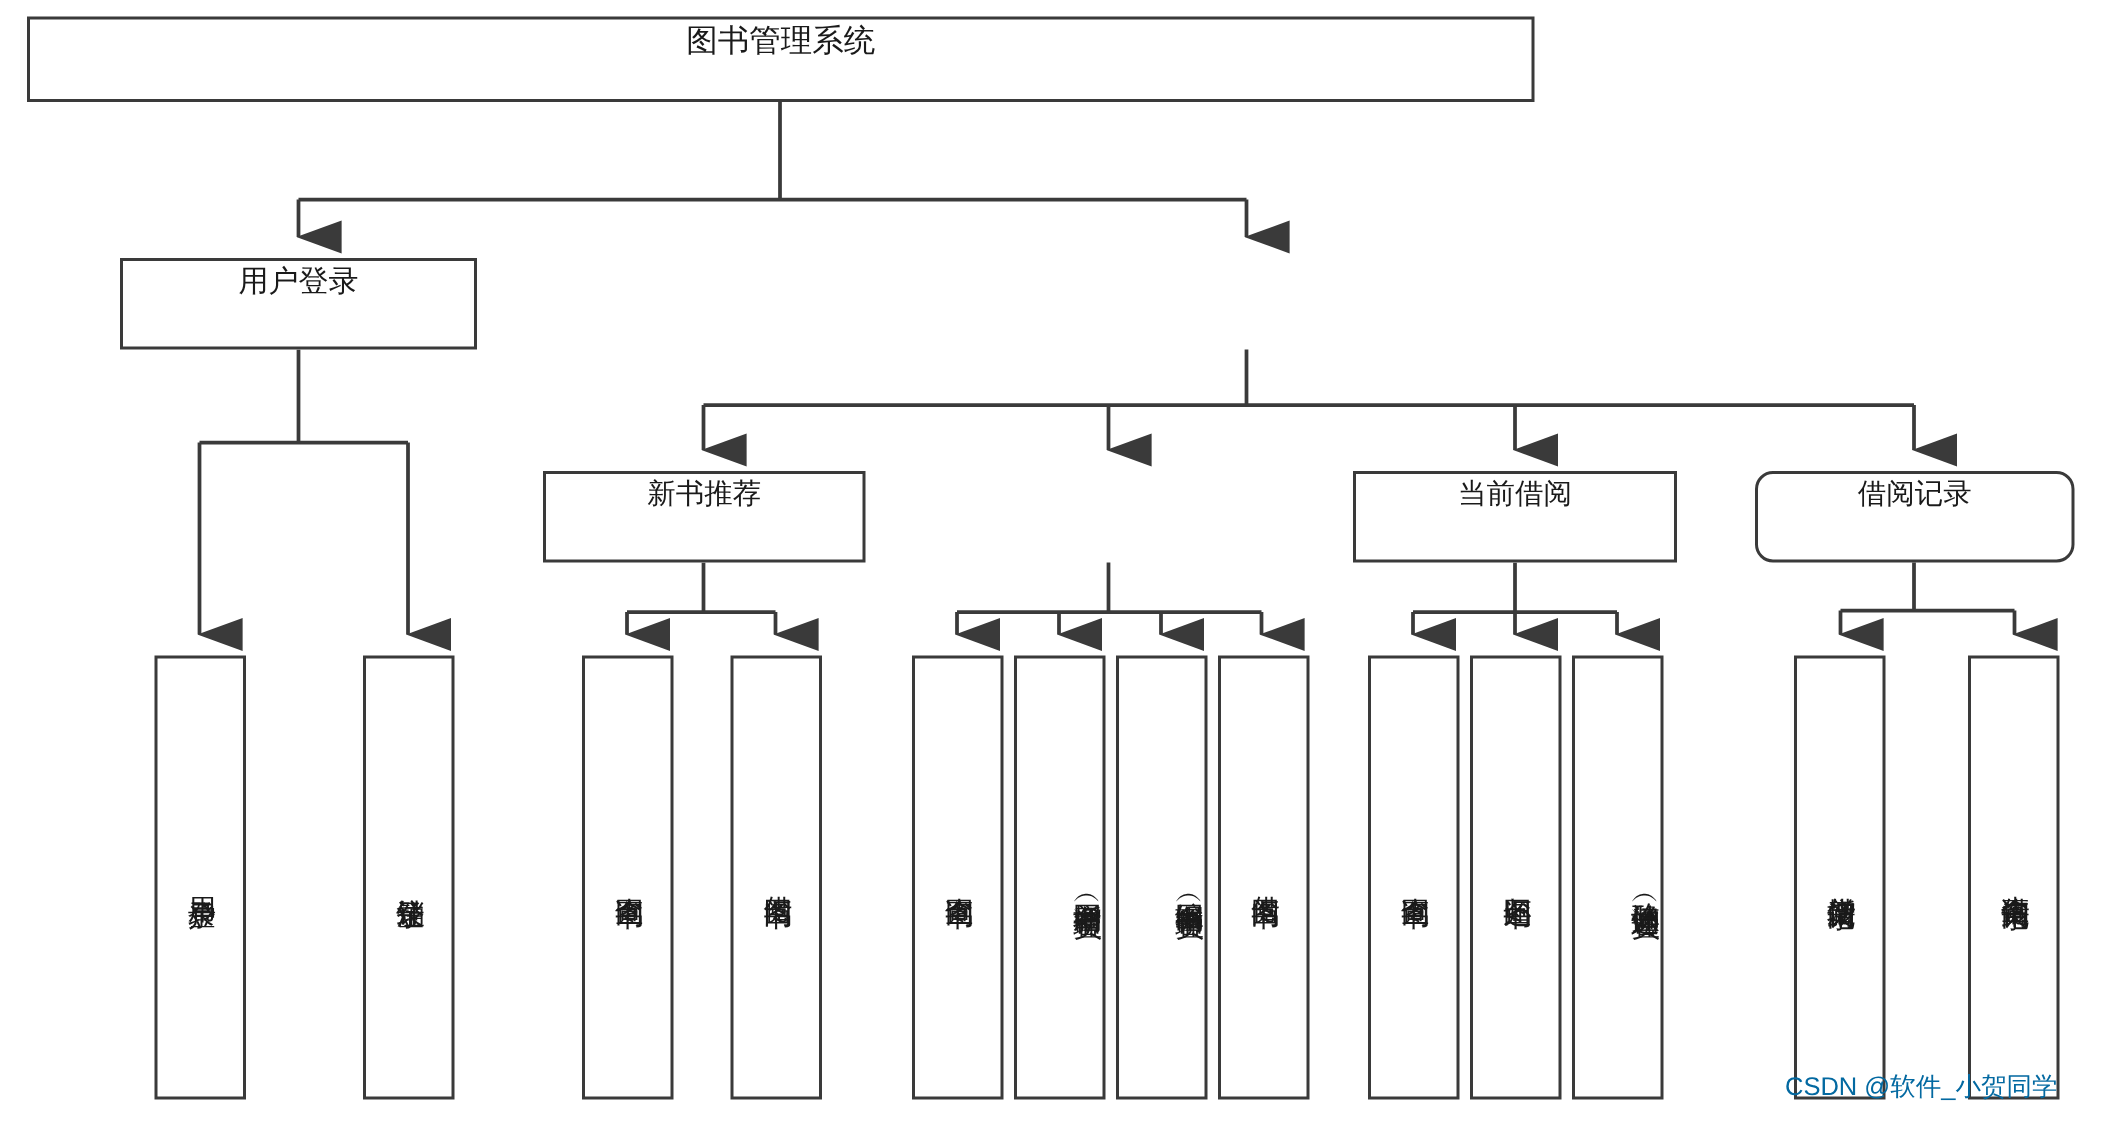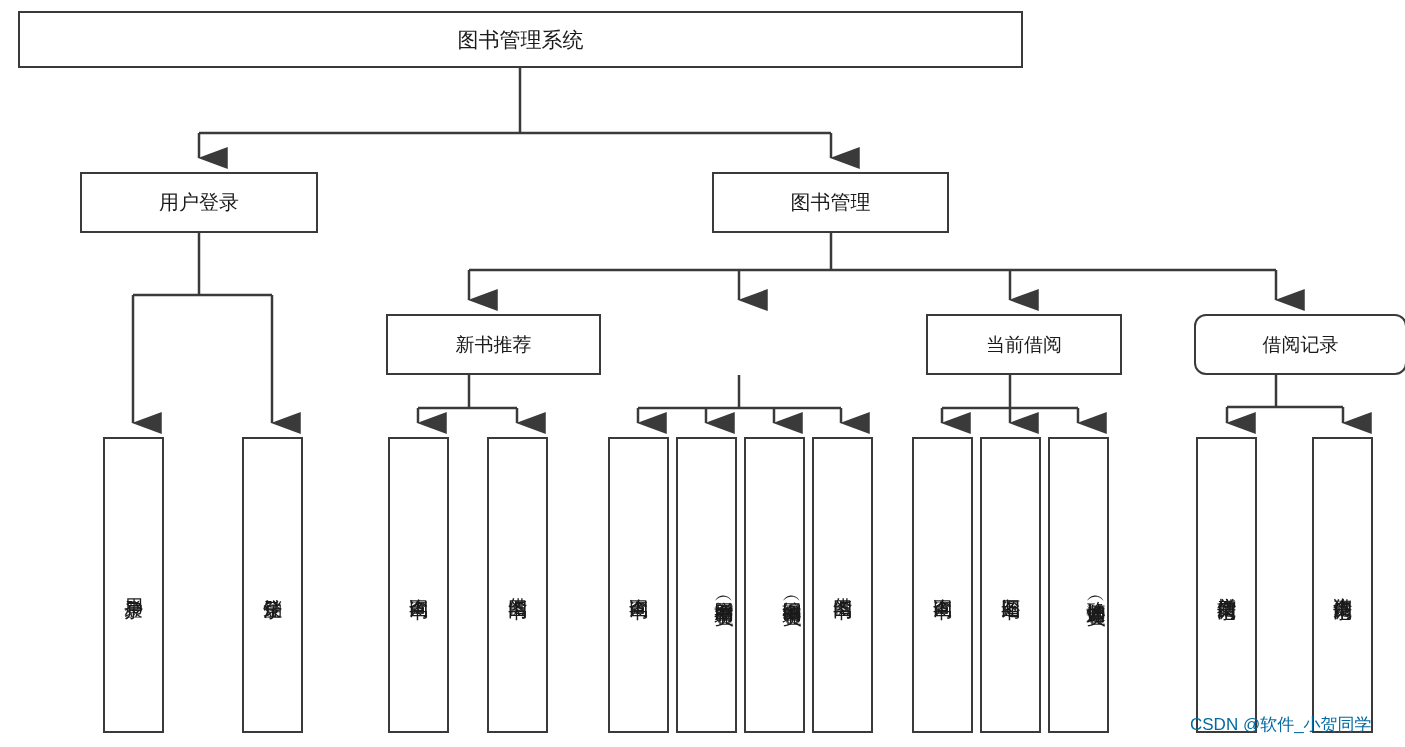--- a/index.html
+++ b/index.html
@@ -24,34 +24,33 @@
     width: 1405px;
     height: 747px;
     pointer-events: none;
   }
   .node {
     position: absolute;
     box-sizing: border-box;
     border: 2px solid #3a3a3a;
     background: #ffffff;
     display: flex;
-    align-items: center;
+    align-items: flex-start;
     justify-content: center;
     color: #1a1a1a;
     z-index: 2;
   }
   .node.root {
     font-size: 21px;
   }
   .node.lvl1 {
     font-size: 20px;
   }
   .node.lvl2 {
     font-size: 19px;
-    margin-left: 24px;
   }
   .node.leaf {
     font-size: 19px;
     writing-mode: vertical-rl;
     text-orientation: upright;
     align-items: flex-start;
     justify-content: center;
     padding-top: 10px;
     line-height: 1.18;
     letter-spacing: 1px;
@@ -129,28 +128,25 @@
     </g>
   </svg>
 
   <div class="node root" style="left:18px; top:11px; width:1005px; height:57px;">
     <span class="label">图书管理系统</span>
   </div>
 
   <div class="node lvl1" style="left:80px; top:172px; width:238px; height:61px;">
     <span class="label">用户登录</span>
   </div>
-  <div class="node lvl1" style="left:712px; top:172px; width:237px; height:61px;">
-    <span class="label">图书管理</span>
-  </div>
 
   <div class="node lvl2" style="left:362px; top:314px; width:215px; height:61px;">
     <span class="label">新书推荐</span>
   </div>
-  <div class="node lvl2" style="left:902px; top:314px; width:196px; height:61px;">
+  <div class="node lvl2" style="left:902px; top:314px; width:216px; height:61px;">
     <span class="label">当前借阅</span>
   </div>
   <div class="node lvl2" style="left:1170px; top:314px; width:213px; height:61px;border-radius:12px;">
     <span class="label">借阅记录</span>
   </div>
 
   <div class="node leaf mid" style="left:103px; top:437px; width:61px; height:296px;">
     <span class="label">用户登录</span>
   </div>
   <div class="node leaf mid" style="left:242px; top:437px; width:61px; height:296px;">

